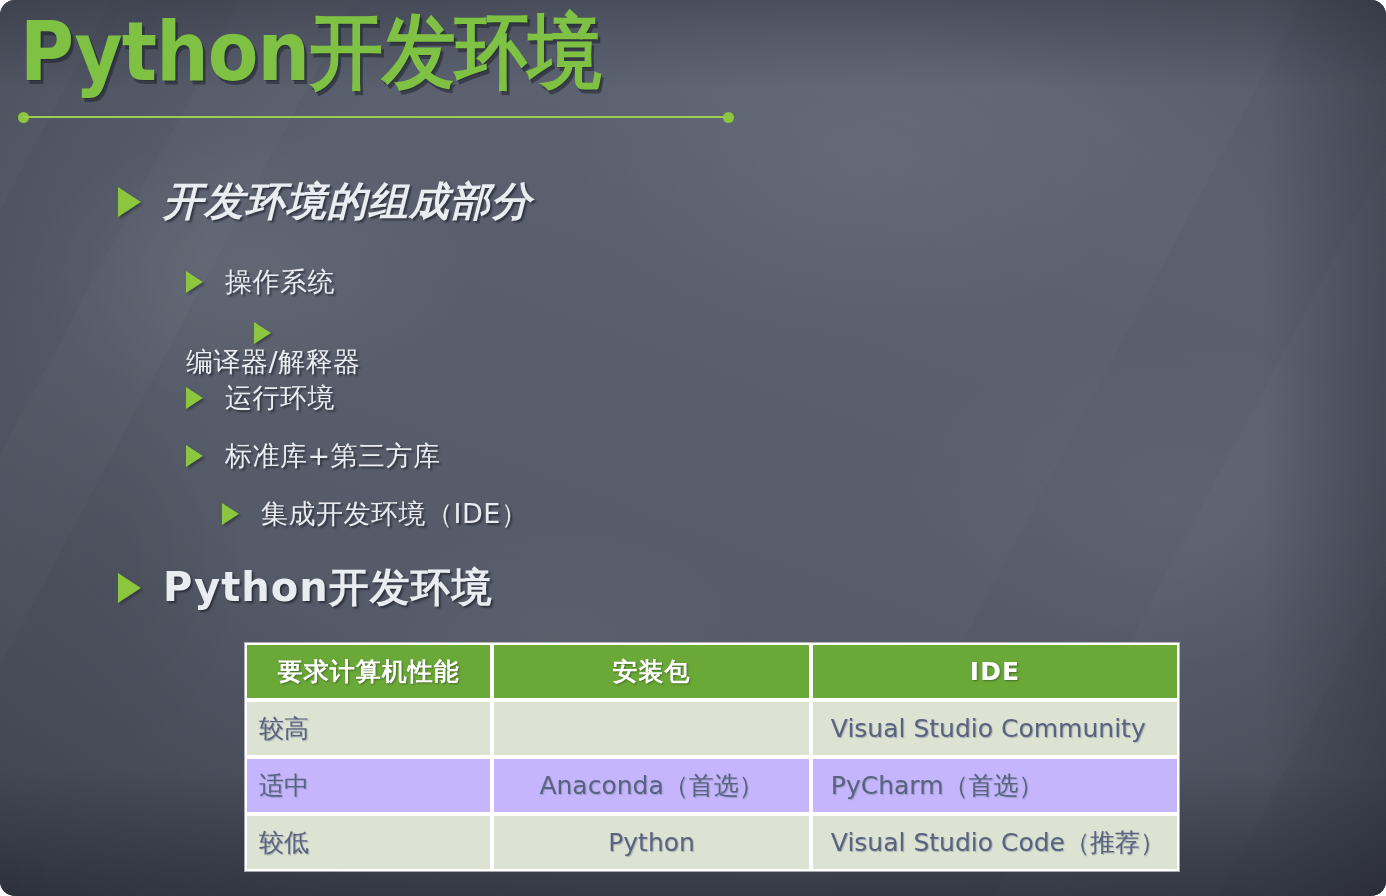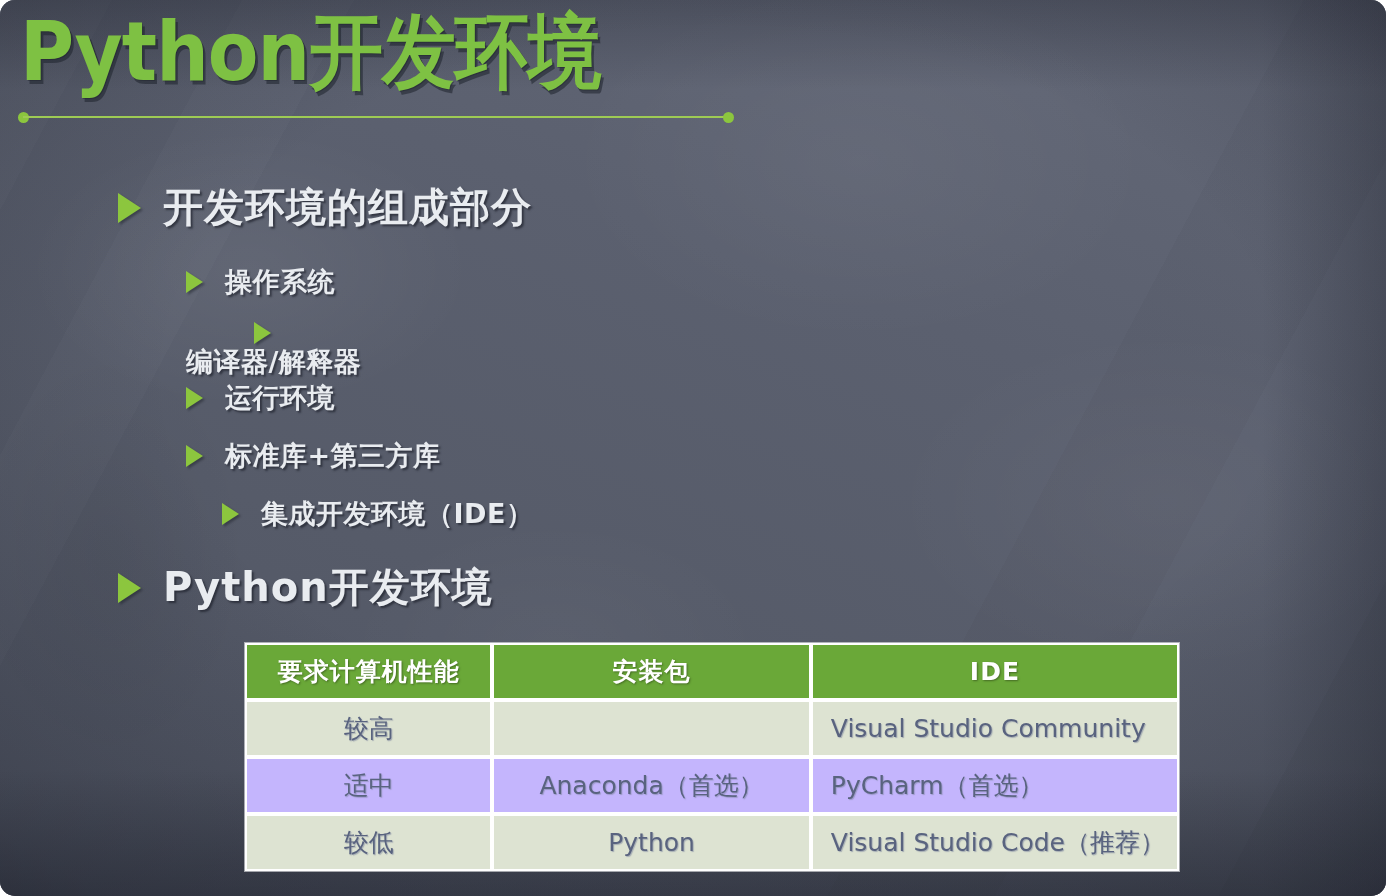--- a/index.html
+++ b/index.html
@@ -91,21 +91,21 @@
 
   .bullet{ display:flex; align-items:center; position:absolute; }
 
   .btxt{
     font-family:"DejaVu Sans","Liberation Sans",sans-serif;
     color:#e9ecf0;
     white-space:nowrap;
     text-shadow:2px 2px 2px rgba(28,31,41,.65);
   }
   .lvl1 .btxt, .btxt.l1{ font-size:40px; font-weight:bold; letter-spacing:1px; }
-  .btxt.l2{ font-size:27px; font-weight:bold; letter-spacing:.5px; }
+  .btxt.l2{ font-size:27px; font-weight:normal; letter-spacing:.5px; }
 
   
   #perf-table{
     position:absolute;
     left:245px; top:643px;
     width:934px;
     border-collapse:separate;
     border-spacing:0;
     background:#ffffff;
     box-shadow:0 0 0 1px rgba(255,255,255,.55);
@@ -126,21 +126,21 @@
     letter-spacing:1px;
     text-shadow:1px 1px 2px rgba(40,60,20,.55);
   }
   #perf-table td{
     color:#59637f;
     font-weight:normal;
     text-shadow:1px 1px 1px rgba(120,130,155,.55);
   }
   #perf-table tr.odd td{ background:#dde3d2; }
   #perf-table tr.even td{ background:#c4b5fd; }
-  #perf-table td.c-perf{ width:265px; text-align:center; }
+  #perf-table td.c-perf{ width:265px; text-align:left; }
   #perf-table td.c-pkg { width:350px; text-align:center; }
   #perf-table td.c-ide { text-align:left; padding-left:18px; }
   #perf-table th.h-perf{ width:265px; }
   #perf-table th.h-pkg { width:350px; }
 </style>
 </head>
 <body>
 
 <div id="slide">
 
@@ -149,21 +149,21 @@
     <div id="title-block">
       <div id="slide-title">Python开发环境</div>
     </div>
 
     <div id="title-rule">
       <span class="dot l"></span>
       <span class="bar"></span>
       <span class="dot r"></span>
     </div>
 
-    <div class="bullet lvl1" style="left:118px; top:180px;">
+    <div class="bullet lvl1" style="left:118px; top:174px;font-style:italic;">
       <span class="tri lvl1"></span>
       <span class="btxt l1">开发环境的组成部分</span>
     </div>
 
     <div class="bullet lvl2" style="left:186px; top:264px;">
       <span class="tri lvl2"></span>
       <span class="btxt l2">操作系统</span>
     </div>
 
     <div class="bullet lvl2" style="left:186px; top:322px;flex-direction:column;">

